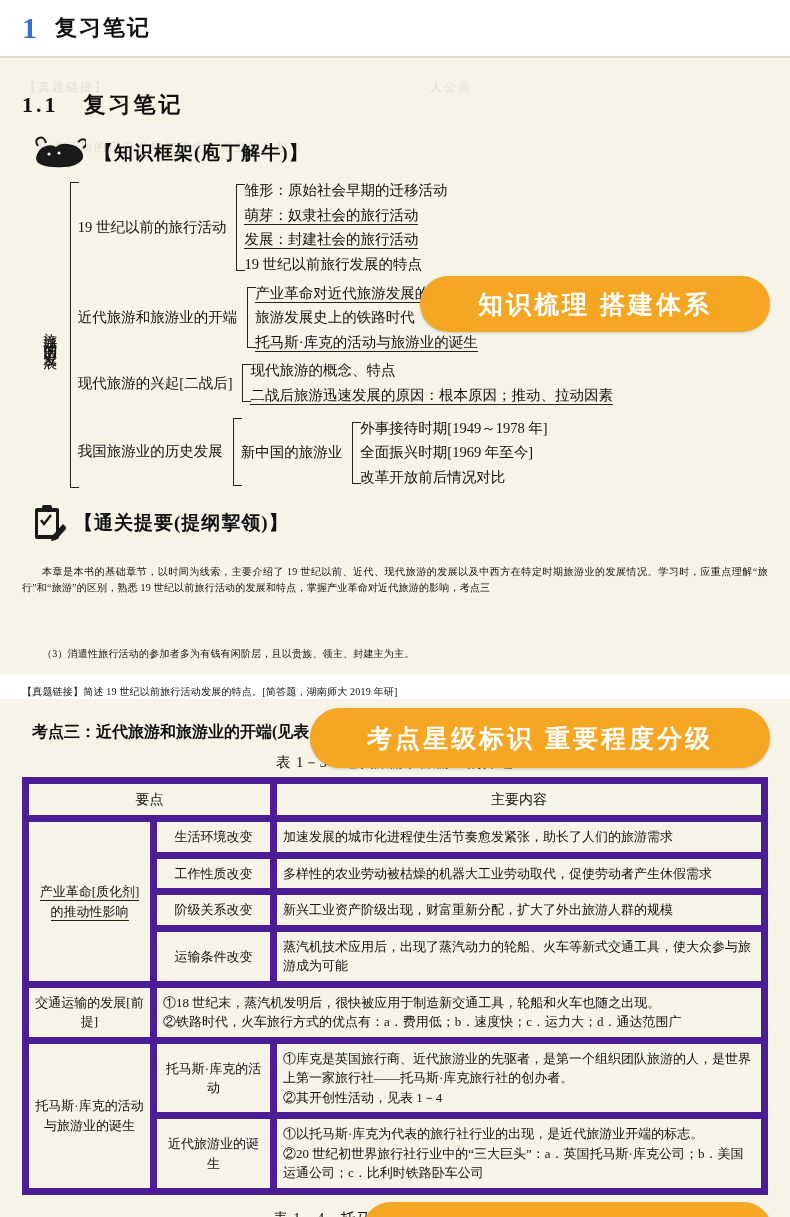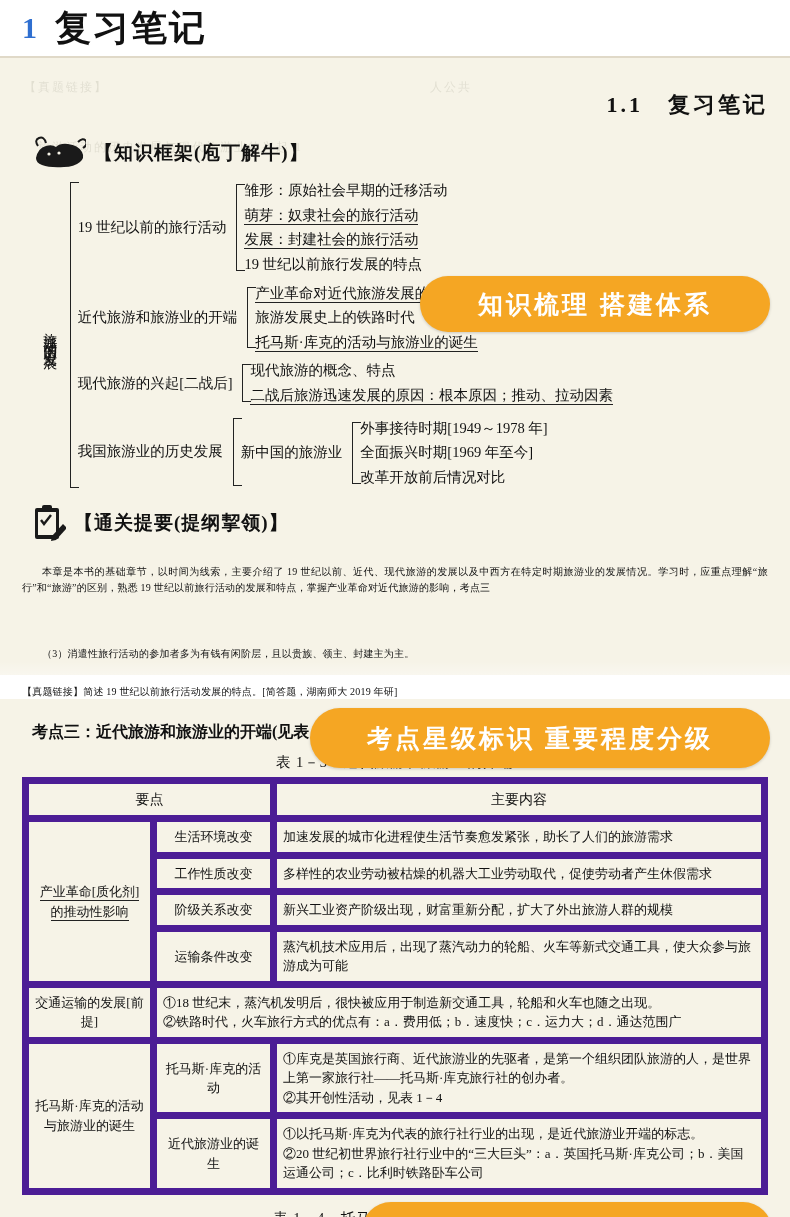--- a/index.html
+++ b/index.html
@@ -23,21 +23,21 @@
     border-bottom: 2px solid #e0d9c8;
     background: #fff;
   }
   .chapter-num {
     font-size: 30px;
     font-weight: bold;
     color: #2f6fd0;
     font-family: "Liberation Serif", serif;
   }
   .chapter-title {
-    font-size: 36px;
+    font-size: 22px;
     font-weight: bold;
     color: #111;
     letter-spacing: 2px;
   }
 
   
   .page {
     position: relative;
     width: 790px;
     height: 1159px;
@@ -57,21 +57,21 @@
     letter-spacing: 2px;
     white-space: pre-wrap;
   }
 
   .sheet {
     position: relative;
     padding: 18px 22px 0 22px;
   }
 
   .section-title {
-    text-align: right;
+    text-align: left;
     font-size: 22px;
     font-weight: bold;
     letter-spacing: 3px;
     margin: 14px 0 16px 0;
   }
 
   
   .icon-head {
     display: flex;
     align-items: center;

